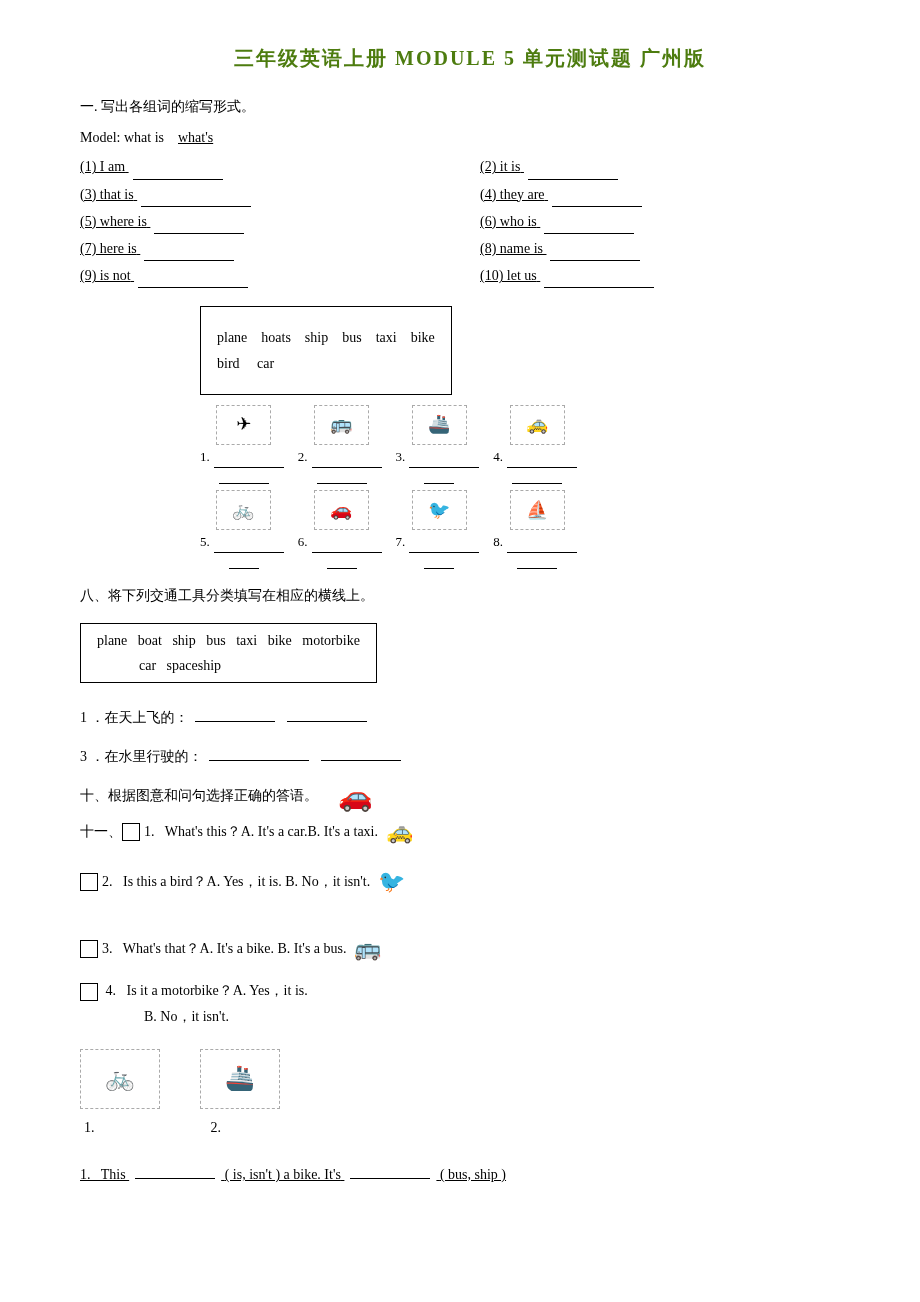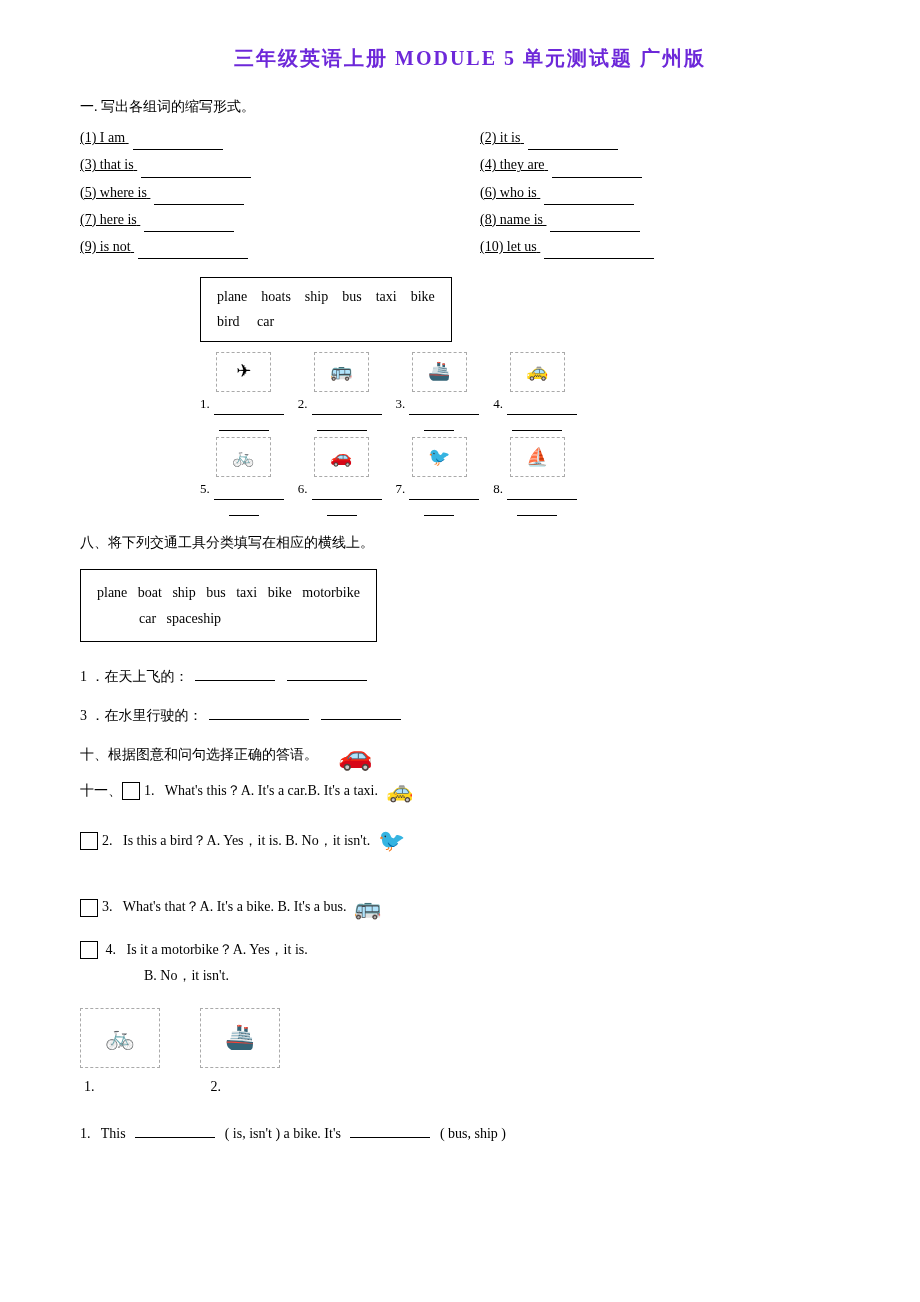--- a/index.html
+++ b/index.html
@@ -10,21 +10,21 @@
       color: #000;
       width: 920px;
       min-height: 1302px;
       padding: 40px 60px 40px 80px;
       line-height: 1.8;
     }
     .title {
       text-align: center;
       font-size: 20px;
       font-weight: bold;
-      color: #6d28d9;
+      color: #4d7c0f;
       margin-bottom: 18px;
       letter-spacing: 2px;
     }
     .section-title {
       font-size: 14px;
       margin-bottom: 6px;
       margin-top: 10px;
     }
     .model-line {
       margin-bottom: 4px;
@@ -61,27 +61,27 @@
     .blank-lg {
       display: inline-block;
       border-bottom: 1px solid #000;
       min-width: 110px;
       height: 16px;
       vertical-align: bottom;
       margin: 0 4px;
     }
     .word-box-table {
       border: 1px solid #000;
-      padding: 6px 16px;
+      padding: 18px 16px;
       margin: 8px 0 10px 120px;
       display: inline-block;
     }
     .word-box-section8 {
       border: 1px solid #000;
-      padding: 10px 16px;
+      padding: 4px 16px;
       margin: 8px 0 14px 0;
       display: inline-block;
     }
     .section-8 {
       margin-top: 10px;
     }
     .fill-line {
       display: flex;
       align-items: baseline;
       margin-bottom: 14px;
@@ -128,29 +128,34 @@
       height: 60px;
       border: 1px dashed #aaa;
       display: flex;
       align-items: center;
       justify-content: center;
       font-size: 24px;
     }
     .last-fill {
       margin-top: 20px;
       line-height: 2.2;
+      text-decoration: underline;
     }
   </style>
 </head>
 <body>
 
 <div class="title">三年级英语上册  MODULE  5 单元测试题  广州版</div>
 
 <div>
   <div class="section-title">一. 写出各组词的缩写形式。</div>
+  <div class="model-line">
+    <span>Model: what is &nbsp;&nbsp;</span>
+    <u>what's</u>
+  </div>
   <div class="exercise-grid">
     <div class="exercise-item">
       <span>(1) I am</span>
       <span class="blank"></span>
     </div>
     <div class="exercise-item">
       <span>(2) it is</span>
       <span class="blank"></span>
     </div>
     <div class="exercise-item">

